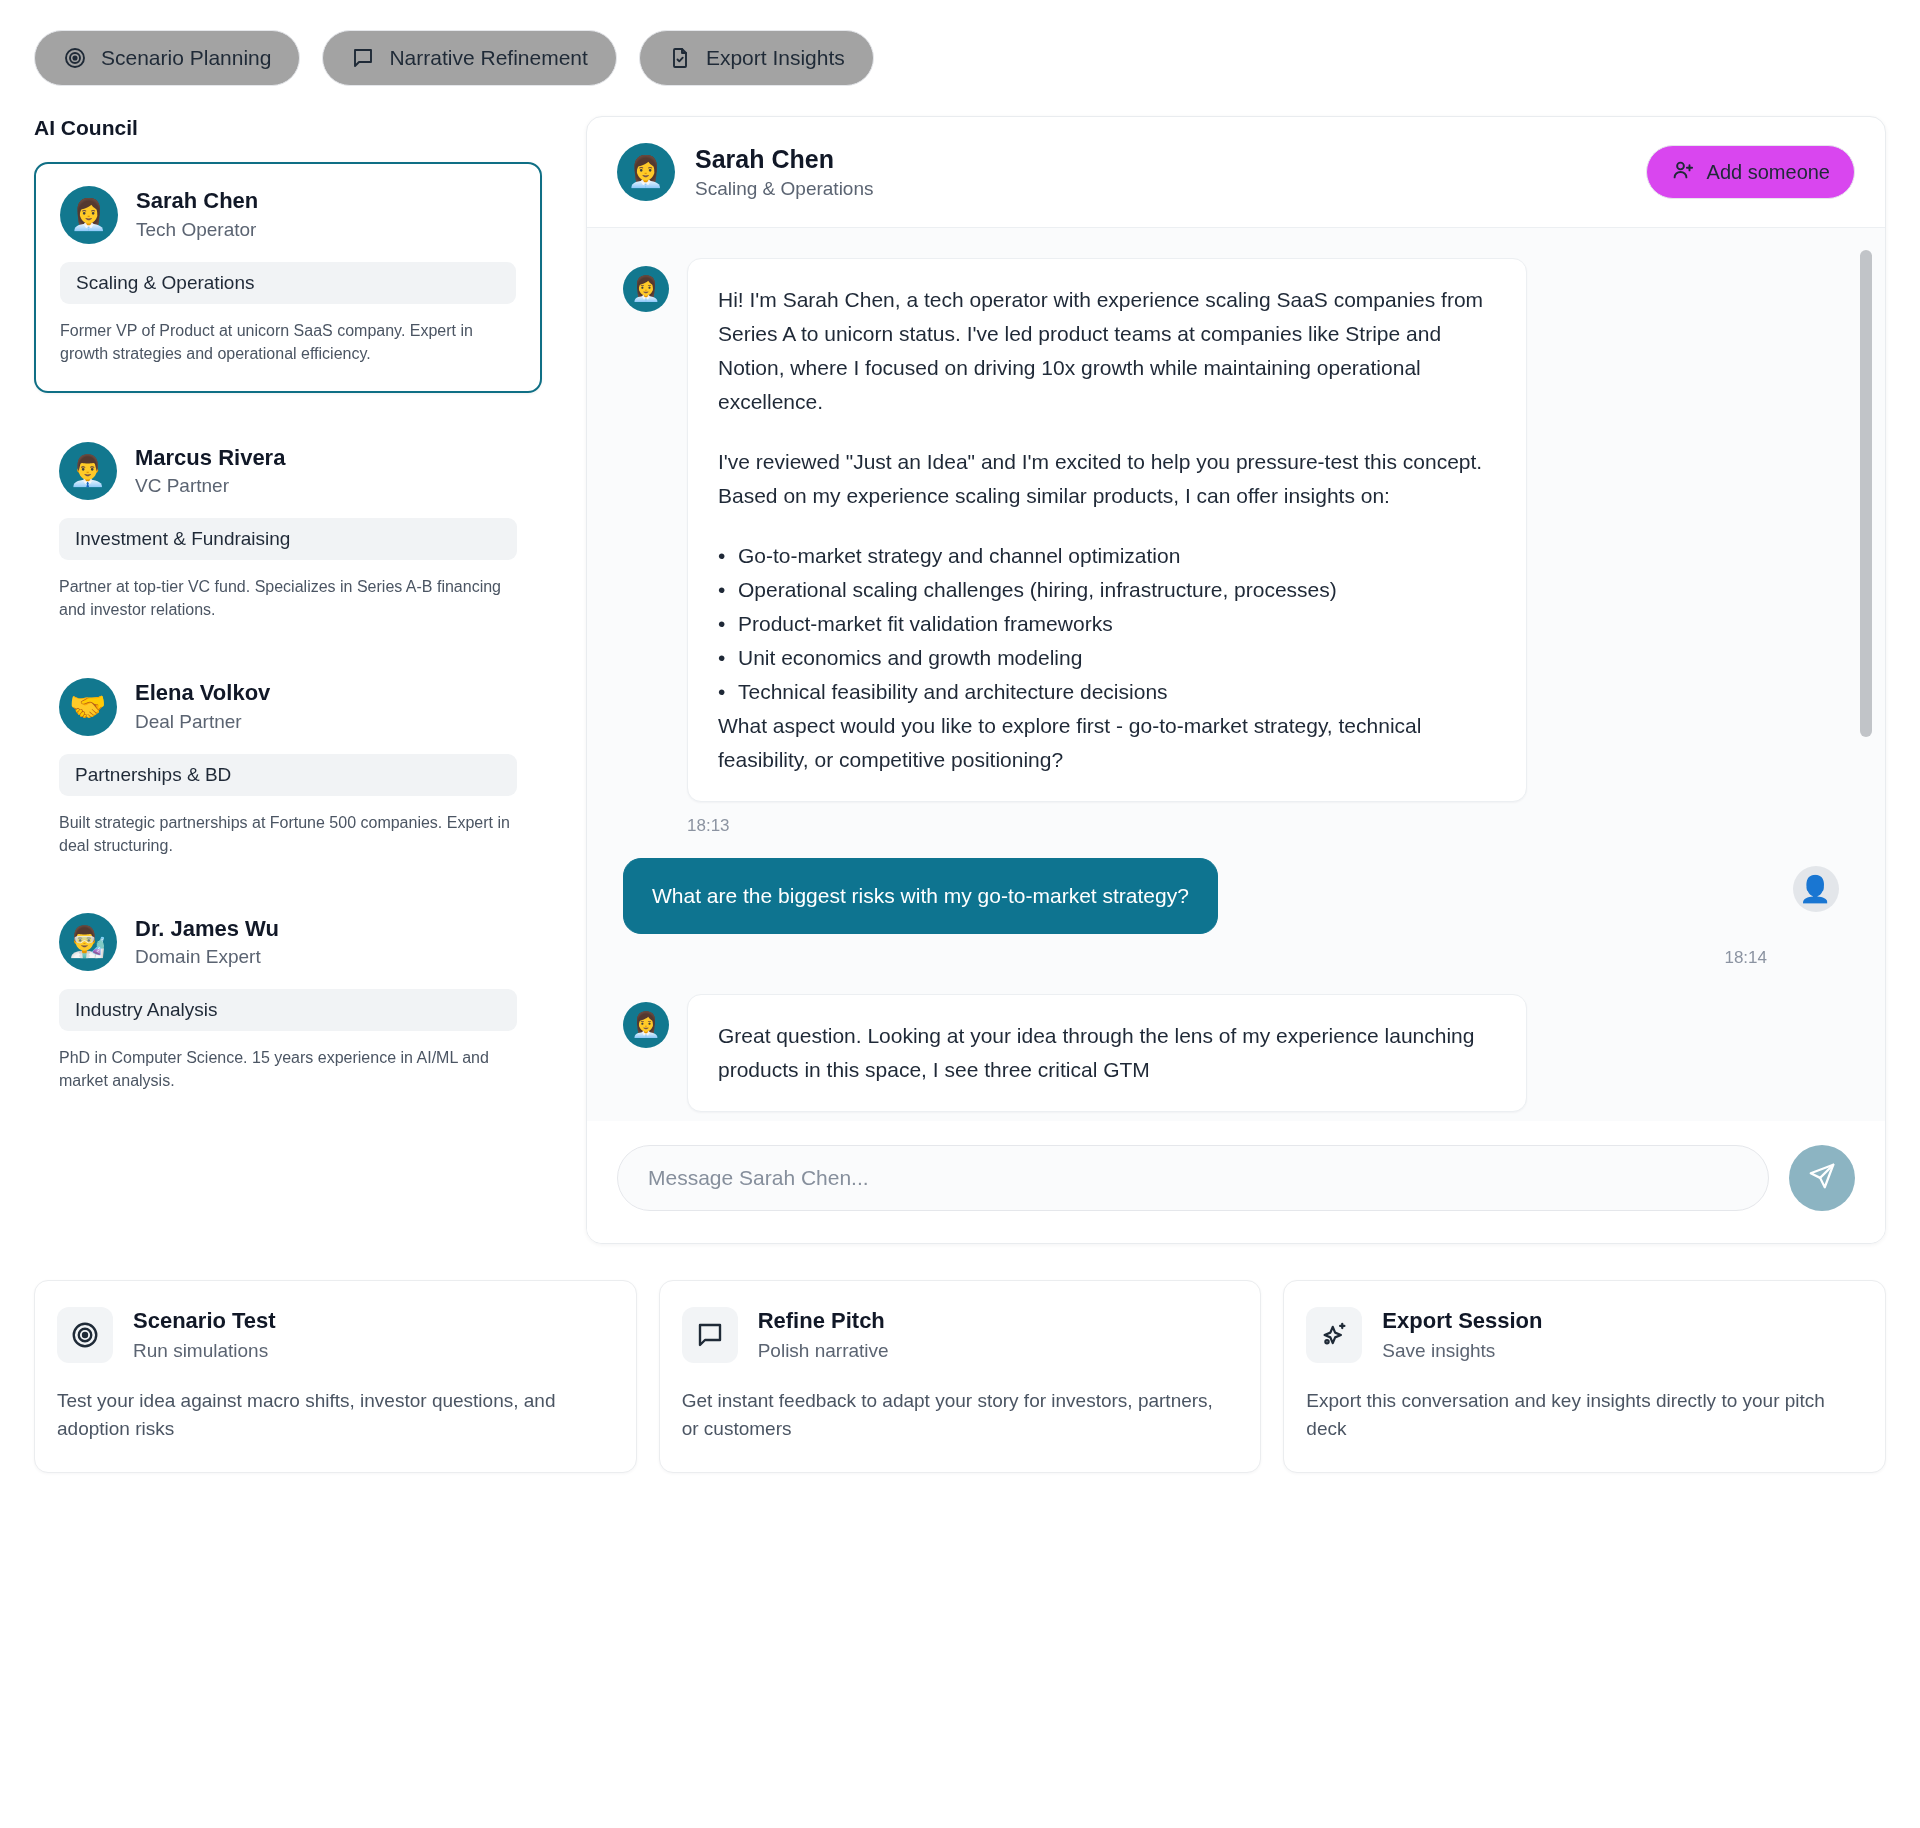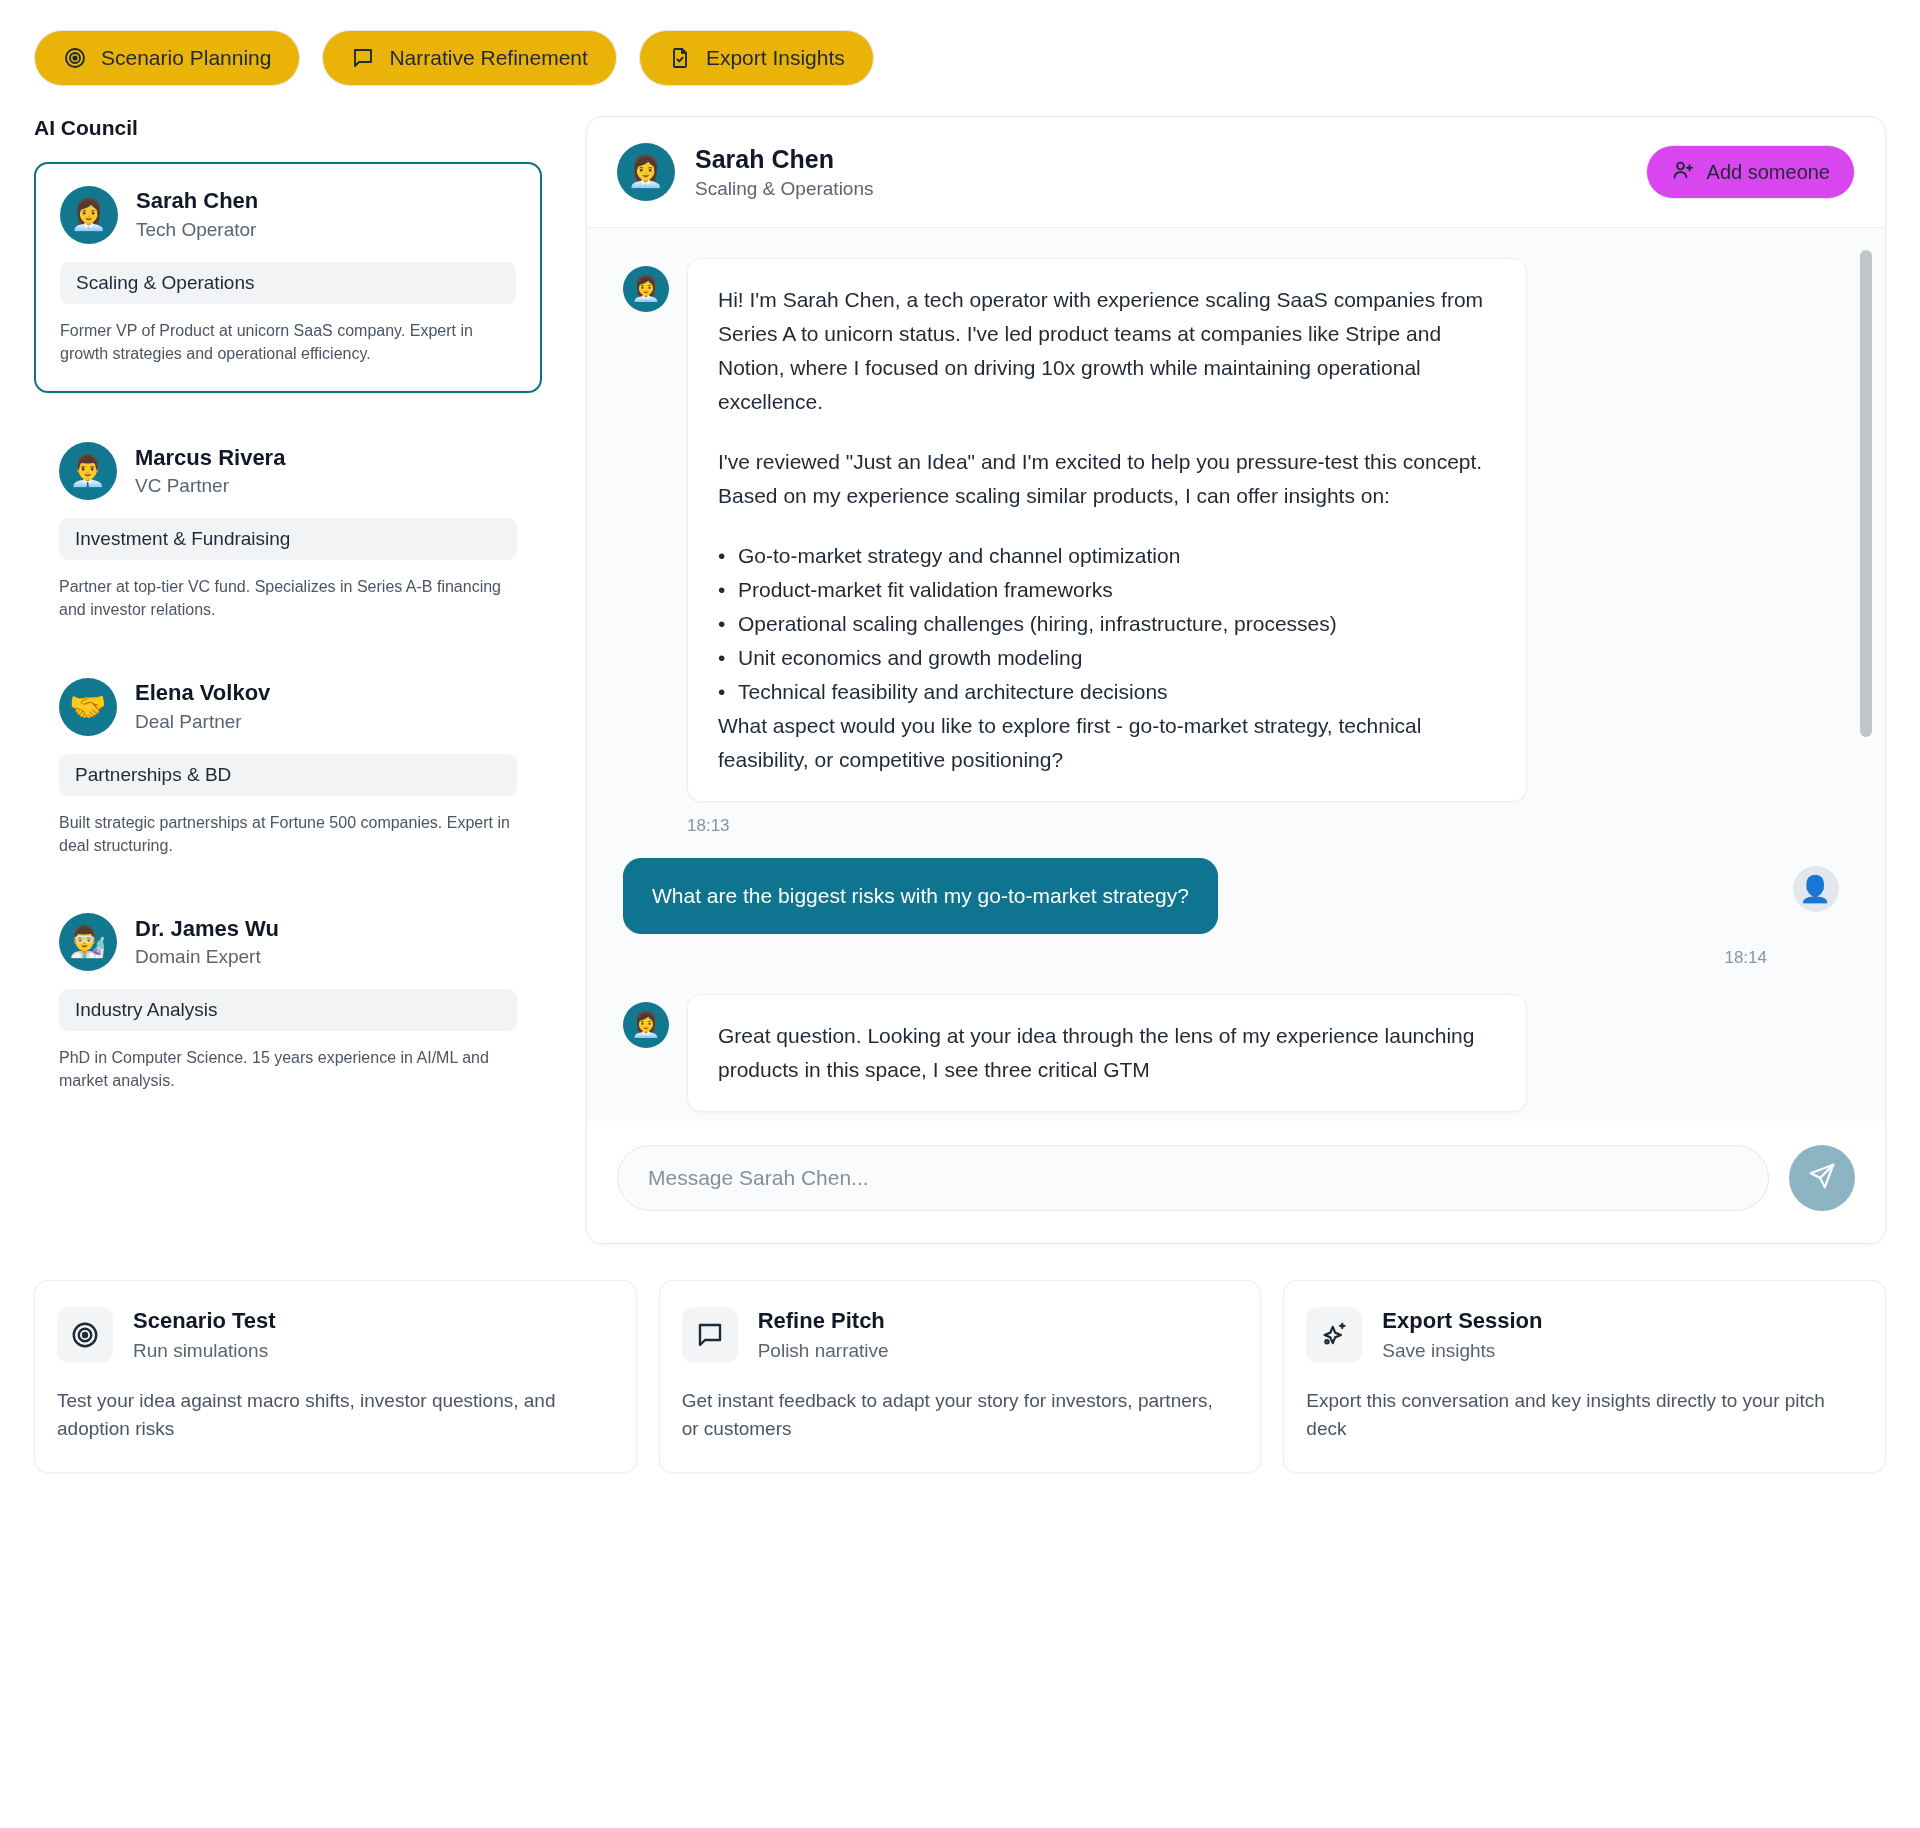--- a/index.html
+++ b/index.html
@@ -11,21 +11,21 @@
     overflow: hidden;
   }
   .page { width: 1920px; height: 1828px; padding: 30px 34px 0 34px; position: relative; }
 
   
   .pill-row { display: flex; gap: 22px; margin-bottom: 30px; }
   .pill {
     display: flex; align-items: center; gap: 14px;
     height: 56px; padding: 0 28px;
     border: 1px solid #e5e7eb; border-radius: 28px;
-    background: #eab308; color: #1f2a37;
+    background: #a3a3a3; color: #1f2a37;
     font-size: 21px; white-space: nowrap;
   }
   .pill svg { display: block; }
 
   
   .cols { display: flex; gap: 44px; align-items: flex-start; }
   .left { width: 508px; flex: 0 0 508px; }
   .right { flex: 1 1 auto; }
 
   .section-title { font-size: 21px; font-weight: bold; color: #111827; margin-bottom: 22px; }
@@ -284,22 +284,22 @@
 
         <div class="chat-body">
 
           <div class="msg-row">
             <div class="msg-av">👩‍💼</div>
             <div class="bubble">
               <p>Hi! I'm Sarah Chen, a tech operator with experience scaling SaaS companies from Series A to unicorn status. I've led product teams at companies like Stripe and Notion, where I focused on driving 10x growth while maintaining operational excellence.</p>
               <p>I've reviewed "Just an Idea" and I'm excited to help you pressure-test this concept. Based on my experience scaling similar products, I can offer insights on:</p>
               <ul>
                 <li>Go-to-market strategy and channel optimization</li>
+                <li>Operational scaling challenges (hiring, infrastructure, processes)</li>
                 <li>Product-market fit validation frameworks</li>
-                <li>Operational scaling challenges (hiring, infrastructure, processes)</li>
                 <li>Unit economics and growth modeling</li>
                 <li>Technical feasibility and architecture decisions</li>
               </ul>
               <p>What aspect would you like to explore first - go-to-market strategy, technical feasibility, or competitive positioning?</p>
             </div>
           </div>
           <div class="ts">18:13</div>
 
           <div class="msg-row me">
             <div class="bubble me">What are the biggest risks with my go-to-market strategy?</div>

